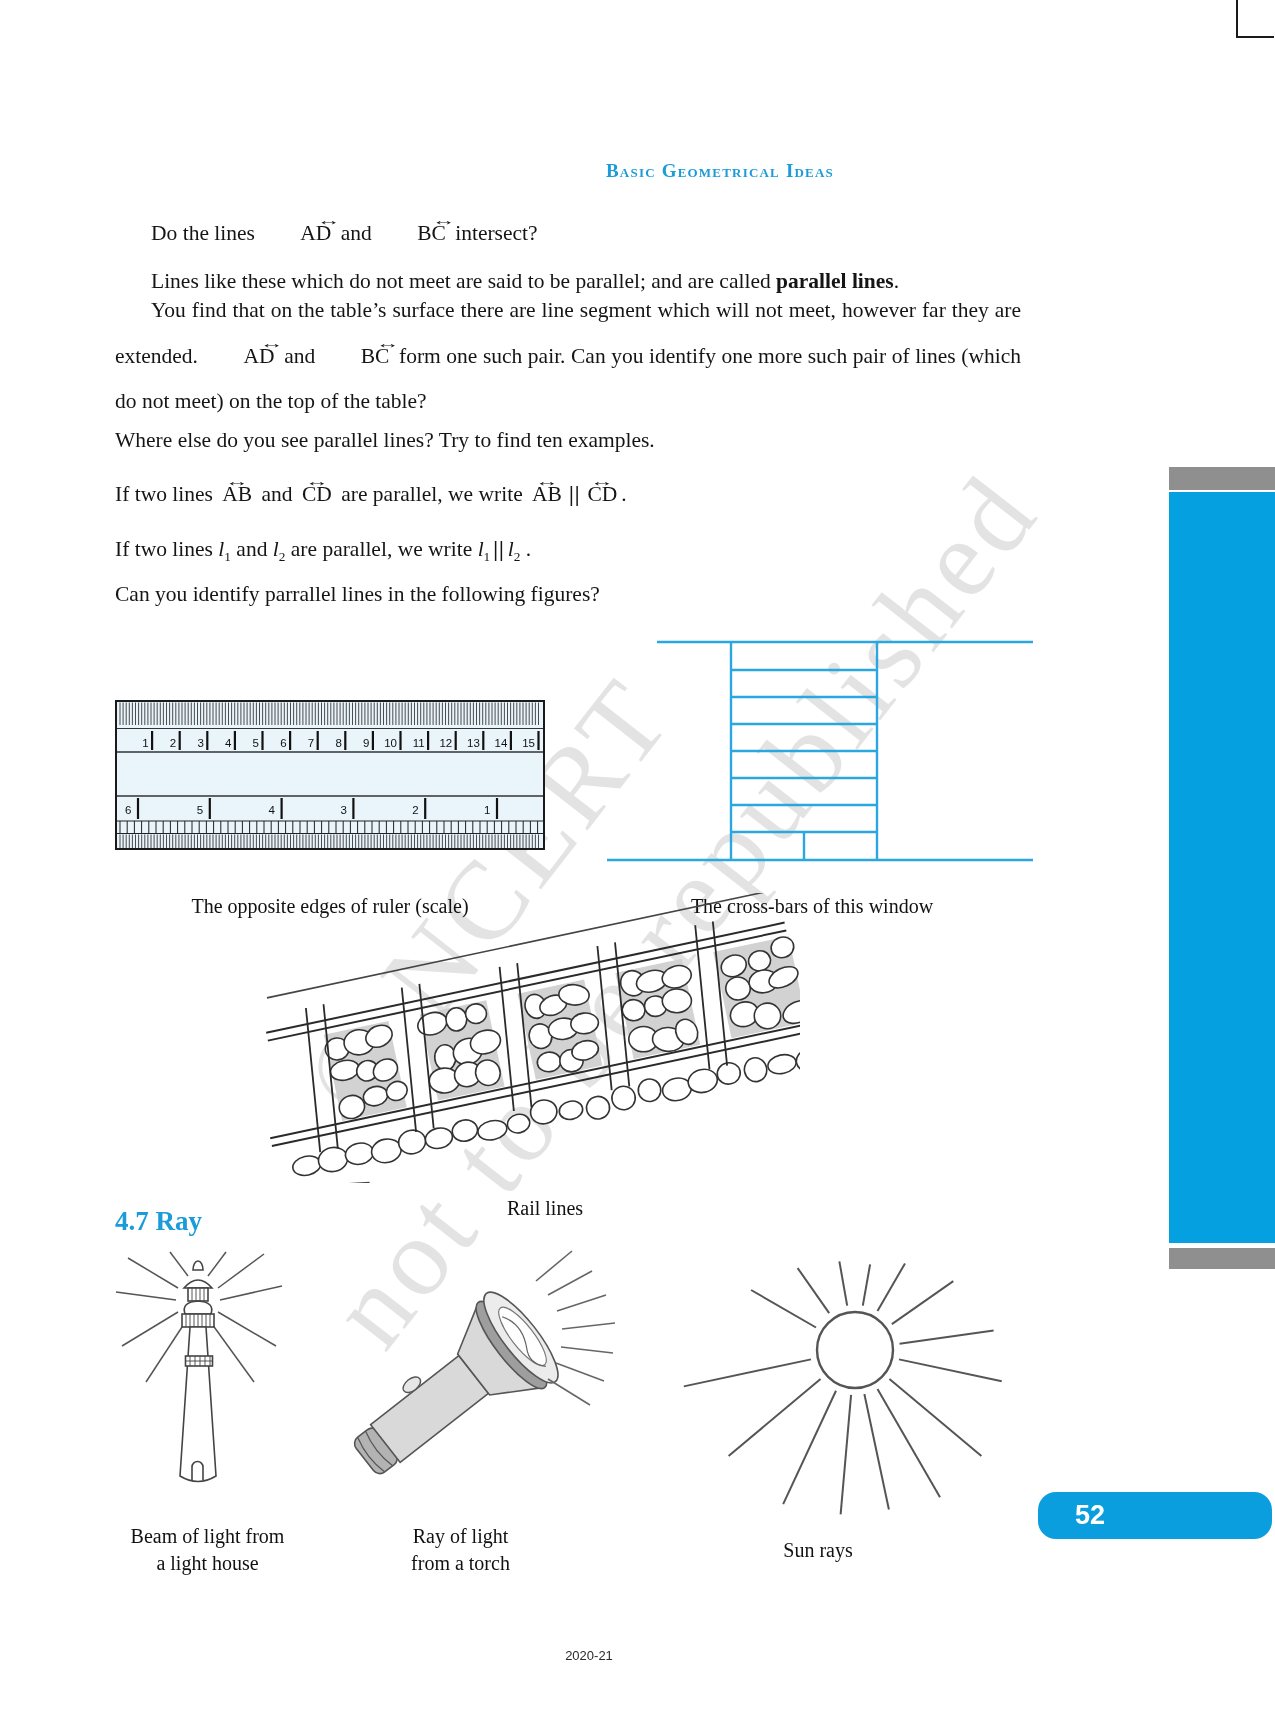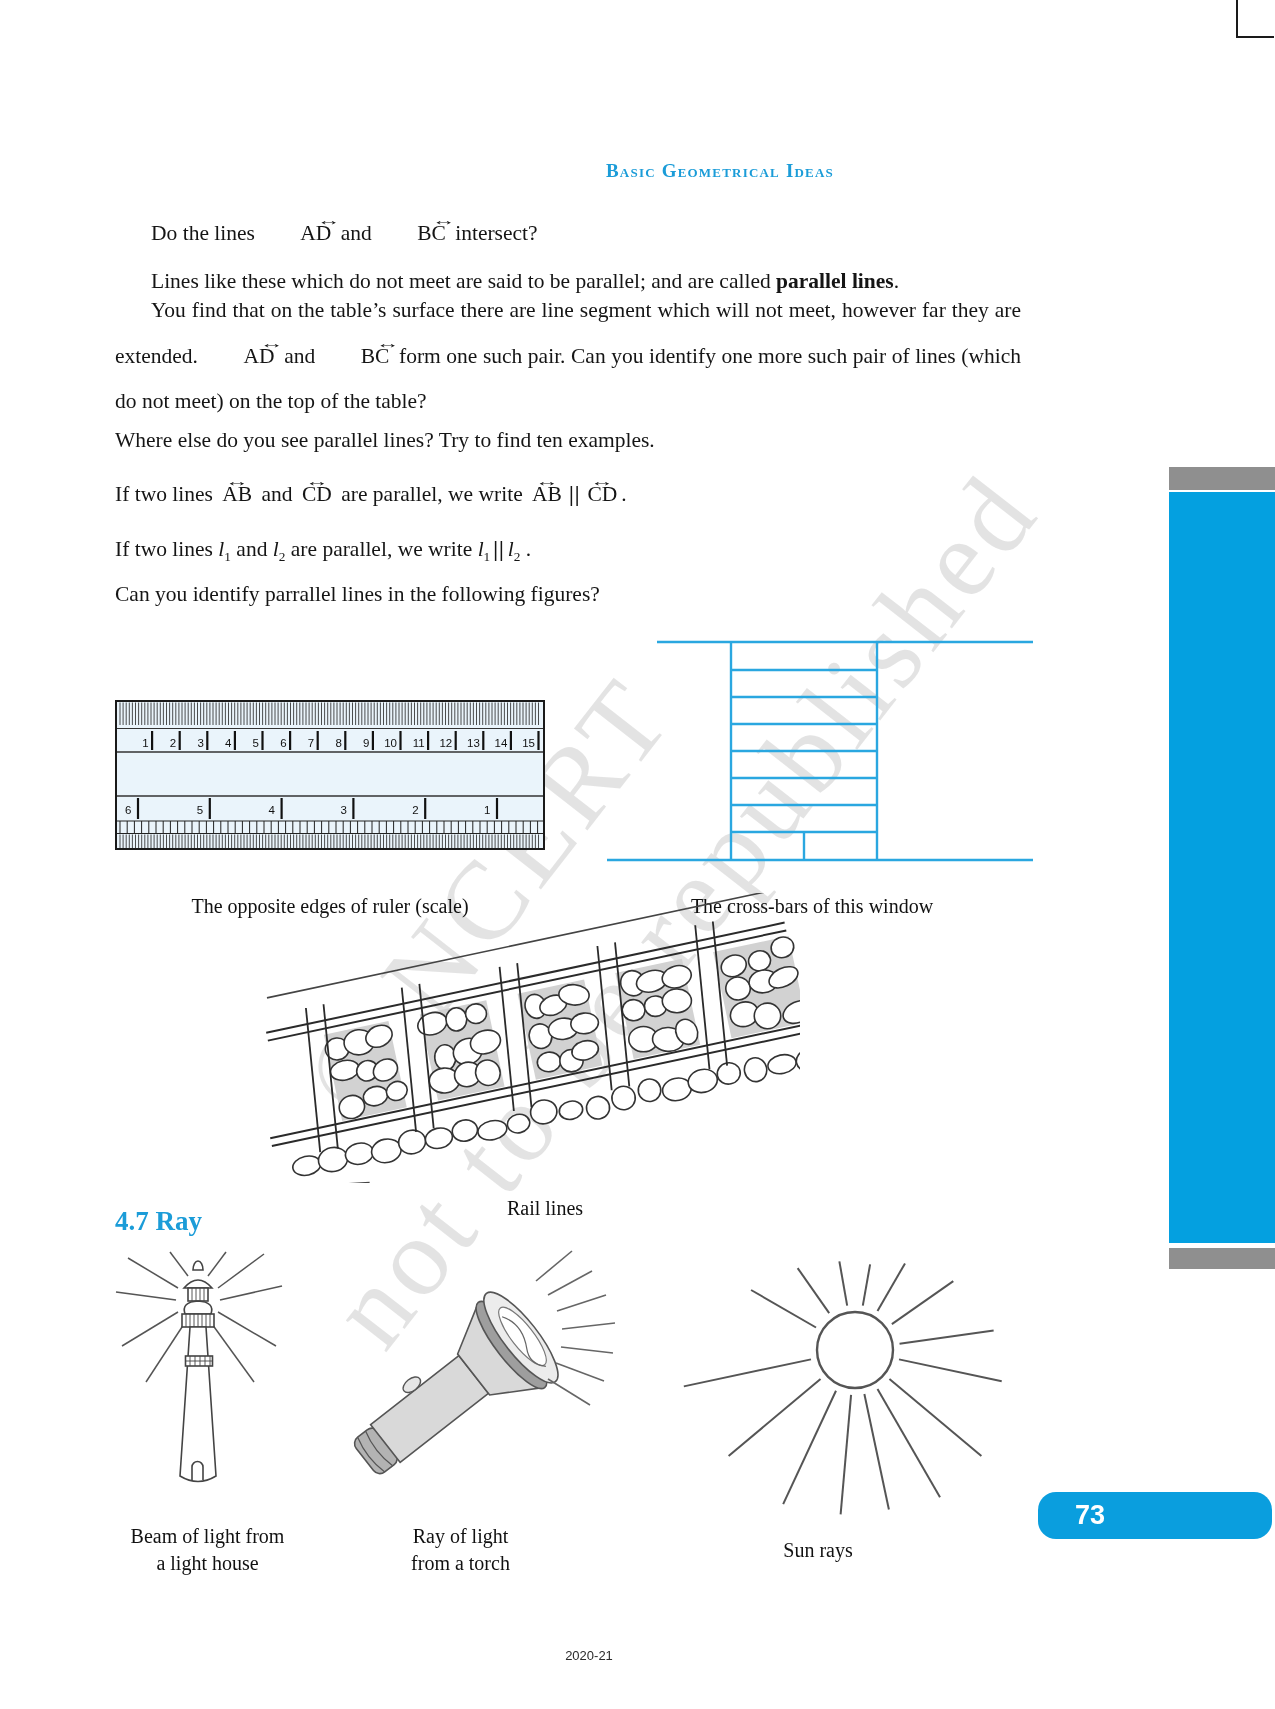--- a/index.html
+++ b/index.html
@@ -692,17 +692,17 @@
   <div class="cap cap-lh">
     <div>Beam of light from</div>
     <div>a light house</div>
   </div>
   <div class="cap cap-sun">Sun rays</div>
 
   <div class="bar-gray-top"></div>
   <div class="bar-blue"></div>
   <div class="bar-gray-bot"></div>
 
-  <div class="pagenum"><span>73</span></div>
+  <div class="pagenum"><span>52</span></div>
 
   <div class="footer">2020-21</div>
 
 </div>
 
 </body></html>

